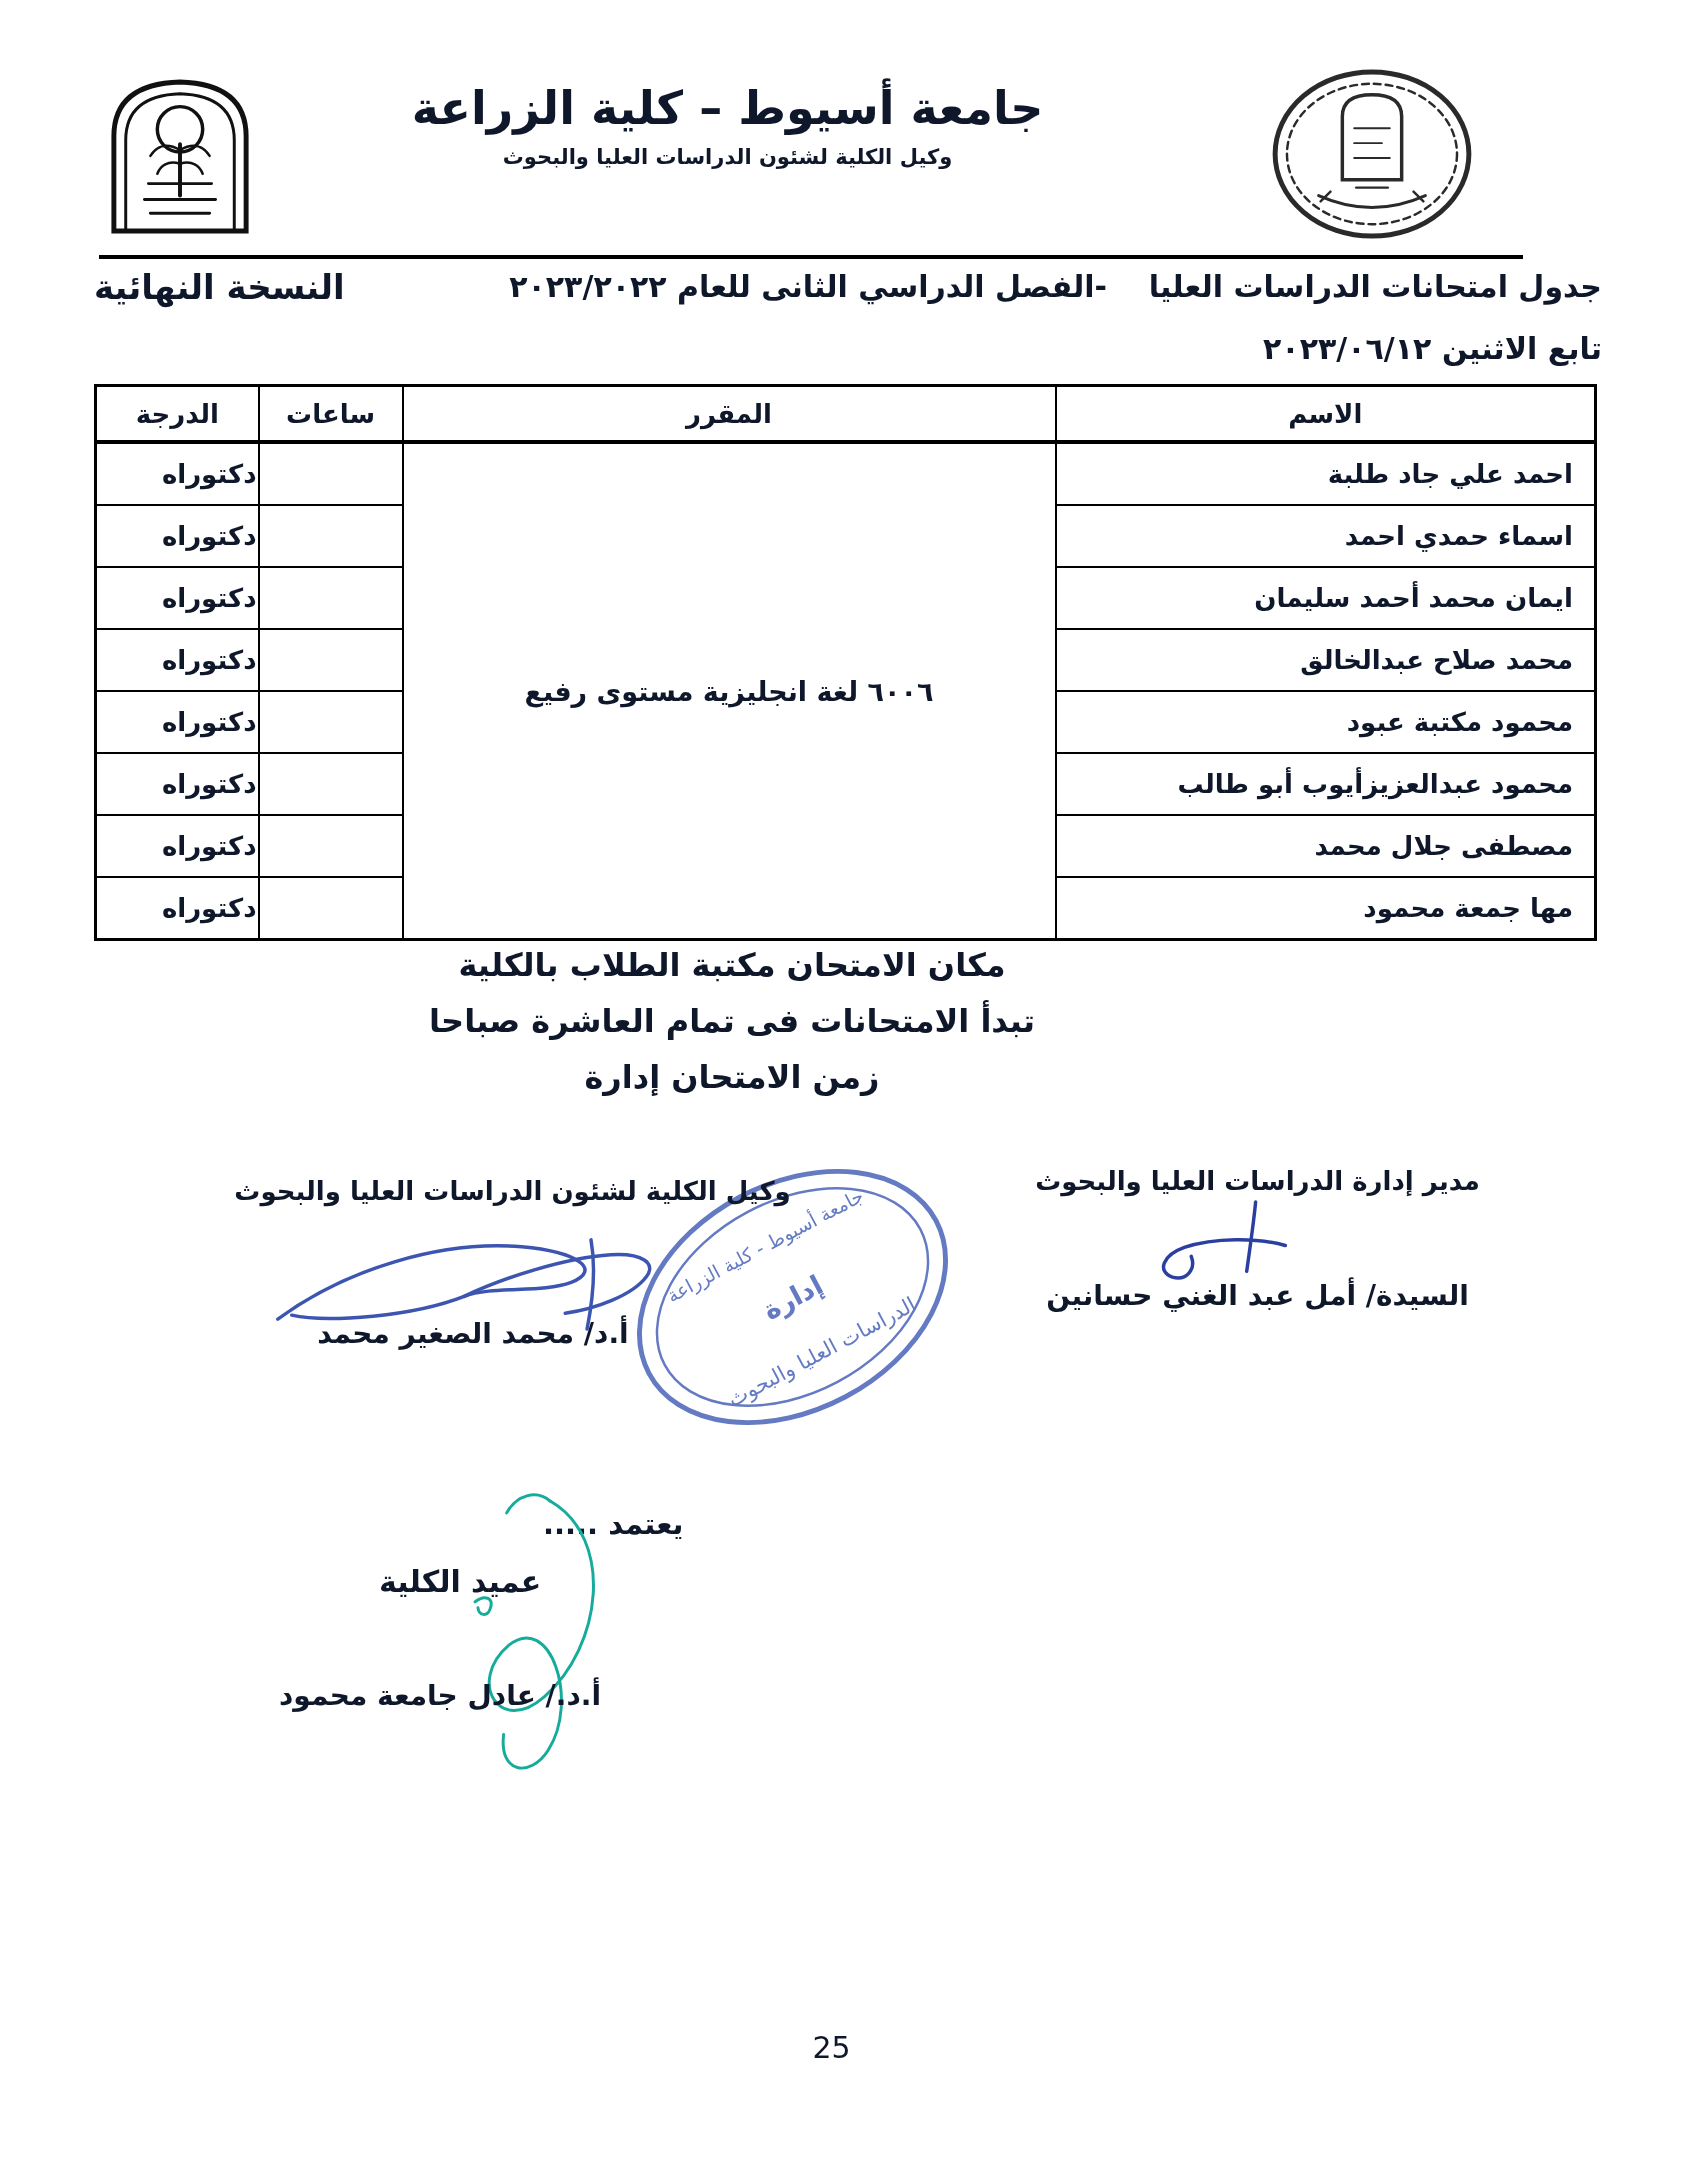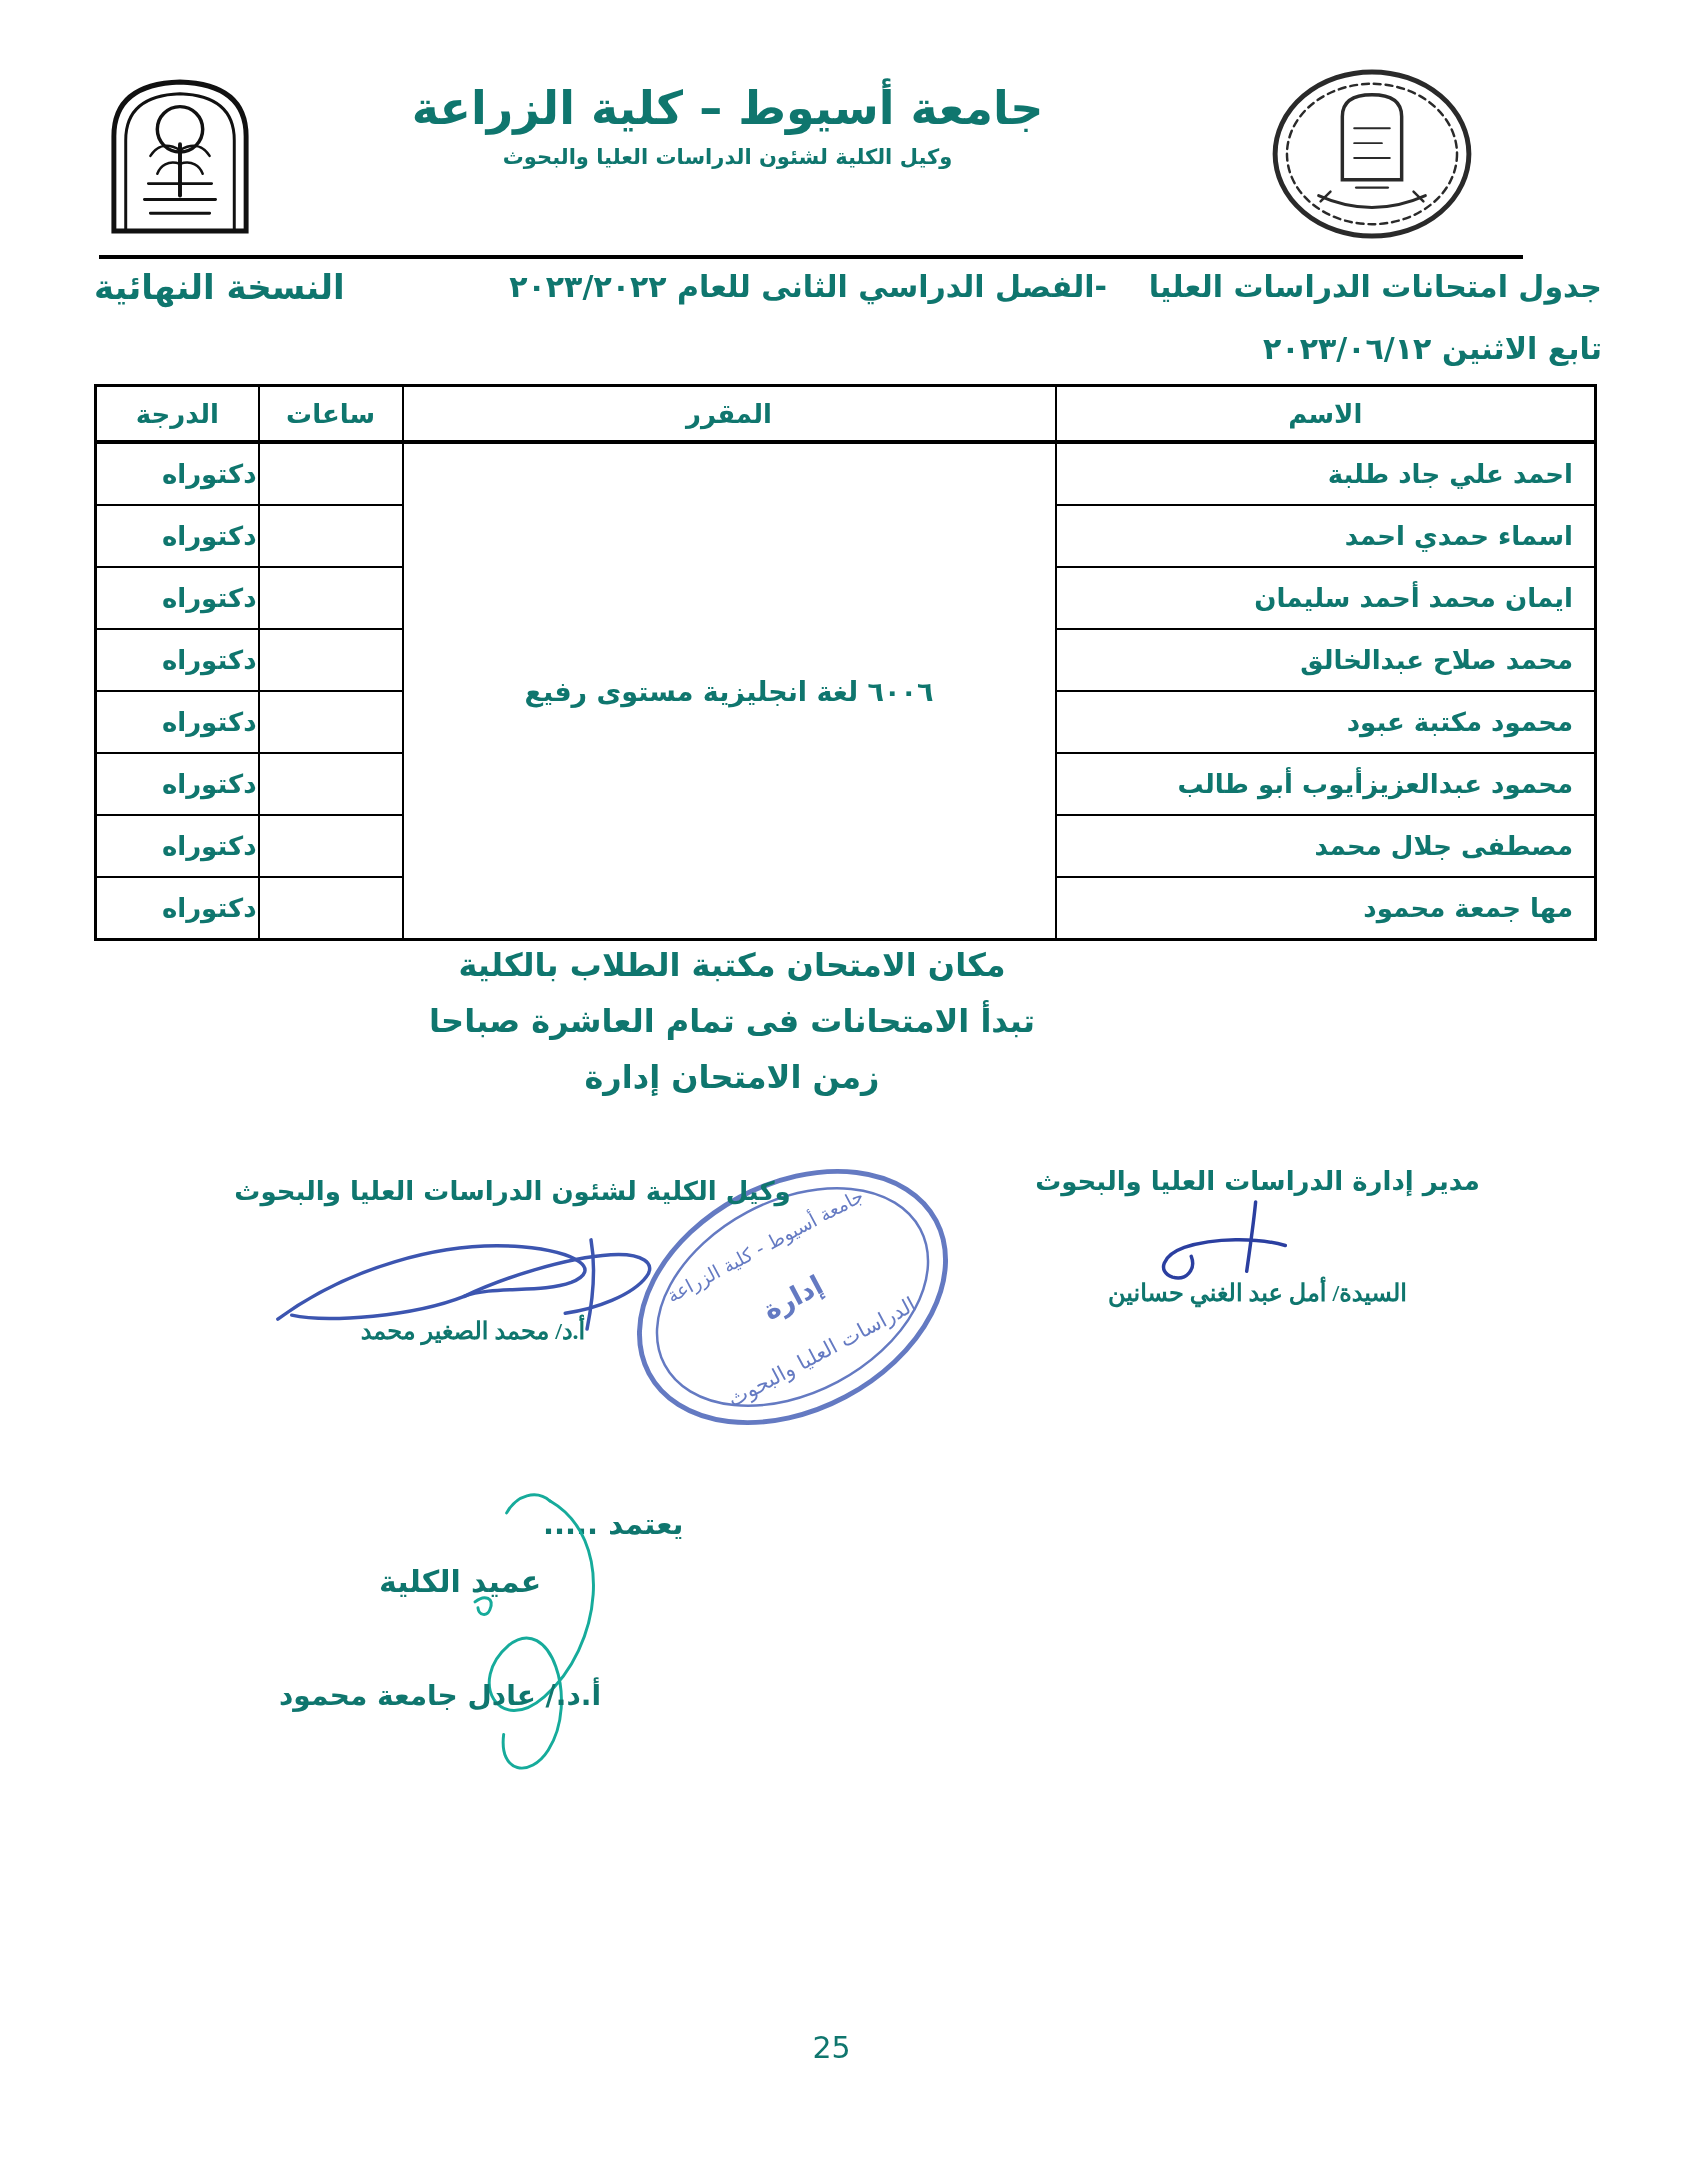--- a/index.html
+++ b/index.html
@@ -1,18 +1,18 @@
 <!DOCTYPE html>
 <html lang="ar"><head>
 <meta charset="utf-8">
 <style>
   html,body{margin:0;padding:0;background:#e8e8e8;}
   .page{
     position:relative;width:1683px;height:2178px;background:#ffffff;
-    direction:rtl;color:#0f766e;font-family:"DejaVu Sans",sans-serif;
+    direction:rtl;color:#0f172a;font-family:"DejaVu Sans",sans-serif;
     margin:0 auto;overflow:hidden;
   }
   .hdr-block{position:absolute;top:81px;left:282px;width:891px;text-align:center;}
   .hdr-title{font-size:46px;font-weight:bold;letter-spacing:1px;}
   .hdr-sub{font-size:21px;font-weight:bold;margin-top:10px;letter-spacing:2px;}
   .logo-arch{position:absolute;top:73px;left:105px;width:150px;height:162px;}
   .logo-seal{position:absolute;top:67px;left:1269px;width:206px;height:174px;}
   .rule{position:absolute;top:255px;left:99px;width:1424px;height:4px;background:#000;}
   .main-title{position:absolute;top:269px;right:81px;font-size:30px;font-weight:bold;white-space:nowrap;}
   .version-label{position:absolute;top:267px;left:94px;font-size:34px;font-weight:bold;}
@@ -21,21 +21,21 @@
   table.exam th,table.exam td{border:2px solid #000;overflow:hidden;}
   table.exam thead th{height:51px;font-size:26px;font-weight:bold;text-align:center;border-bottom:4px solid #000;}
   table.exam tbody td{height:58px;}
   .name-cell{text-align:right;padding-right:21px;font-size:26px;font-weight:bold;}
   .course-cell{text-align:center;vertical-align:middle;font-size:27px;font-weight:bold;}
   .degree-cell{text-align:right;font-size:26px;font-weight:bold;}
   .hours-cell{}
   .notes{position:absolute;top:937px;left:257px;width:950px;text-align:center;}
   .notes div{font-size:32px;font-weight:bold;line-height:56px;}
   .sig-title{font-size:26px;font-weight:bold;white-space:nowrap;}
-  .sig-name{font-size:24px;font-weight:bold;white-space:nowrap;font-family:Liberation Serif, serif;}
+  .sig-name{font-size:28px;font-weight:bold;white-space:nowrap;}
   .dir-title{position:absolute;top:1166px;left:1010px;width:495px;text-align:center;}
   .dir-sign{position:absolute;top:1196px;left:1119px;width:198px;height:99px;z-index:3;}
   .dir-name{position:absolute;top:1279px;left:1000px;width:515px;text-align:center;}
   .vd-title{position:absolute;top:1176px;left:208px;width:609px;text-align:center;z-index:2;}
   .vd-sign{position:absolute;top:1220px;left:262px;width:441px;height:119px;z-index:3;}
   .vd-name{position:absolute;top:1317px;left:243px;width:460px;text-align:center;z-index:2;}
   .stamp{position:absolute;top:1176px;left:622px;width:341px;height:242px;z-index:1;transform:rotate(-28deg);opacity:.85;}
   .appr-label{position:absolute;top:1507px;left:543px;font-size:29px;font-weight:bold;}
   .appr-title{position:absolute;top:1564px;left:379px;font-size:30px;font-weight:bold;z-index:2;}
   .appr-sign{position:absolute;top:1487px;left:384px;width:269px;height:299px;z-index:1;}

